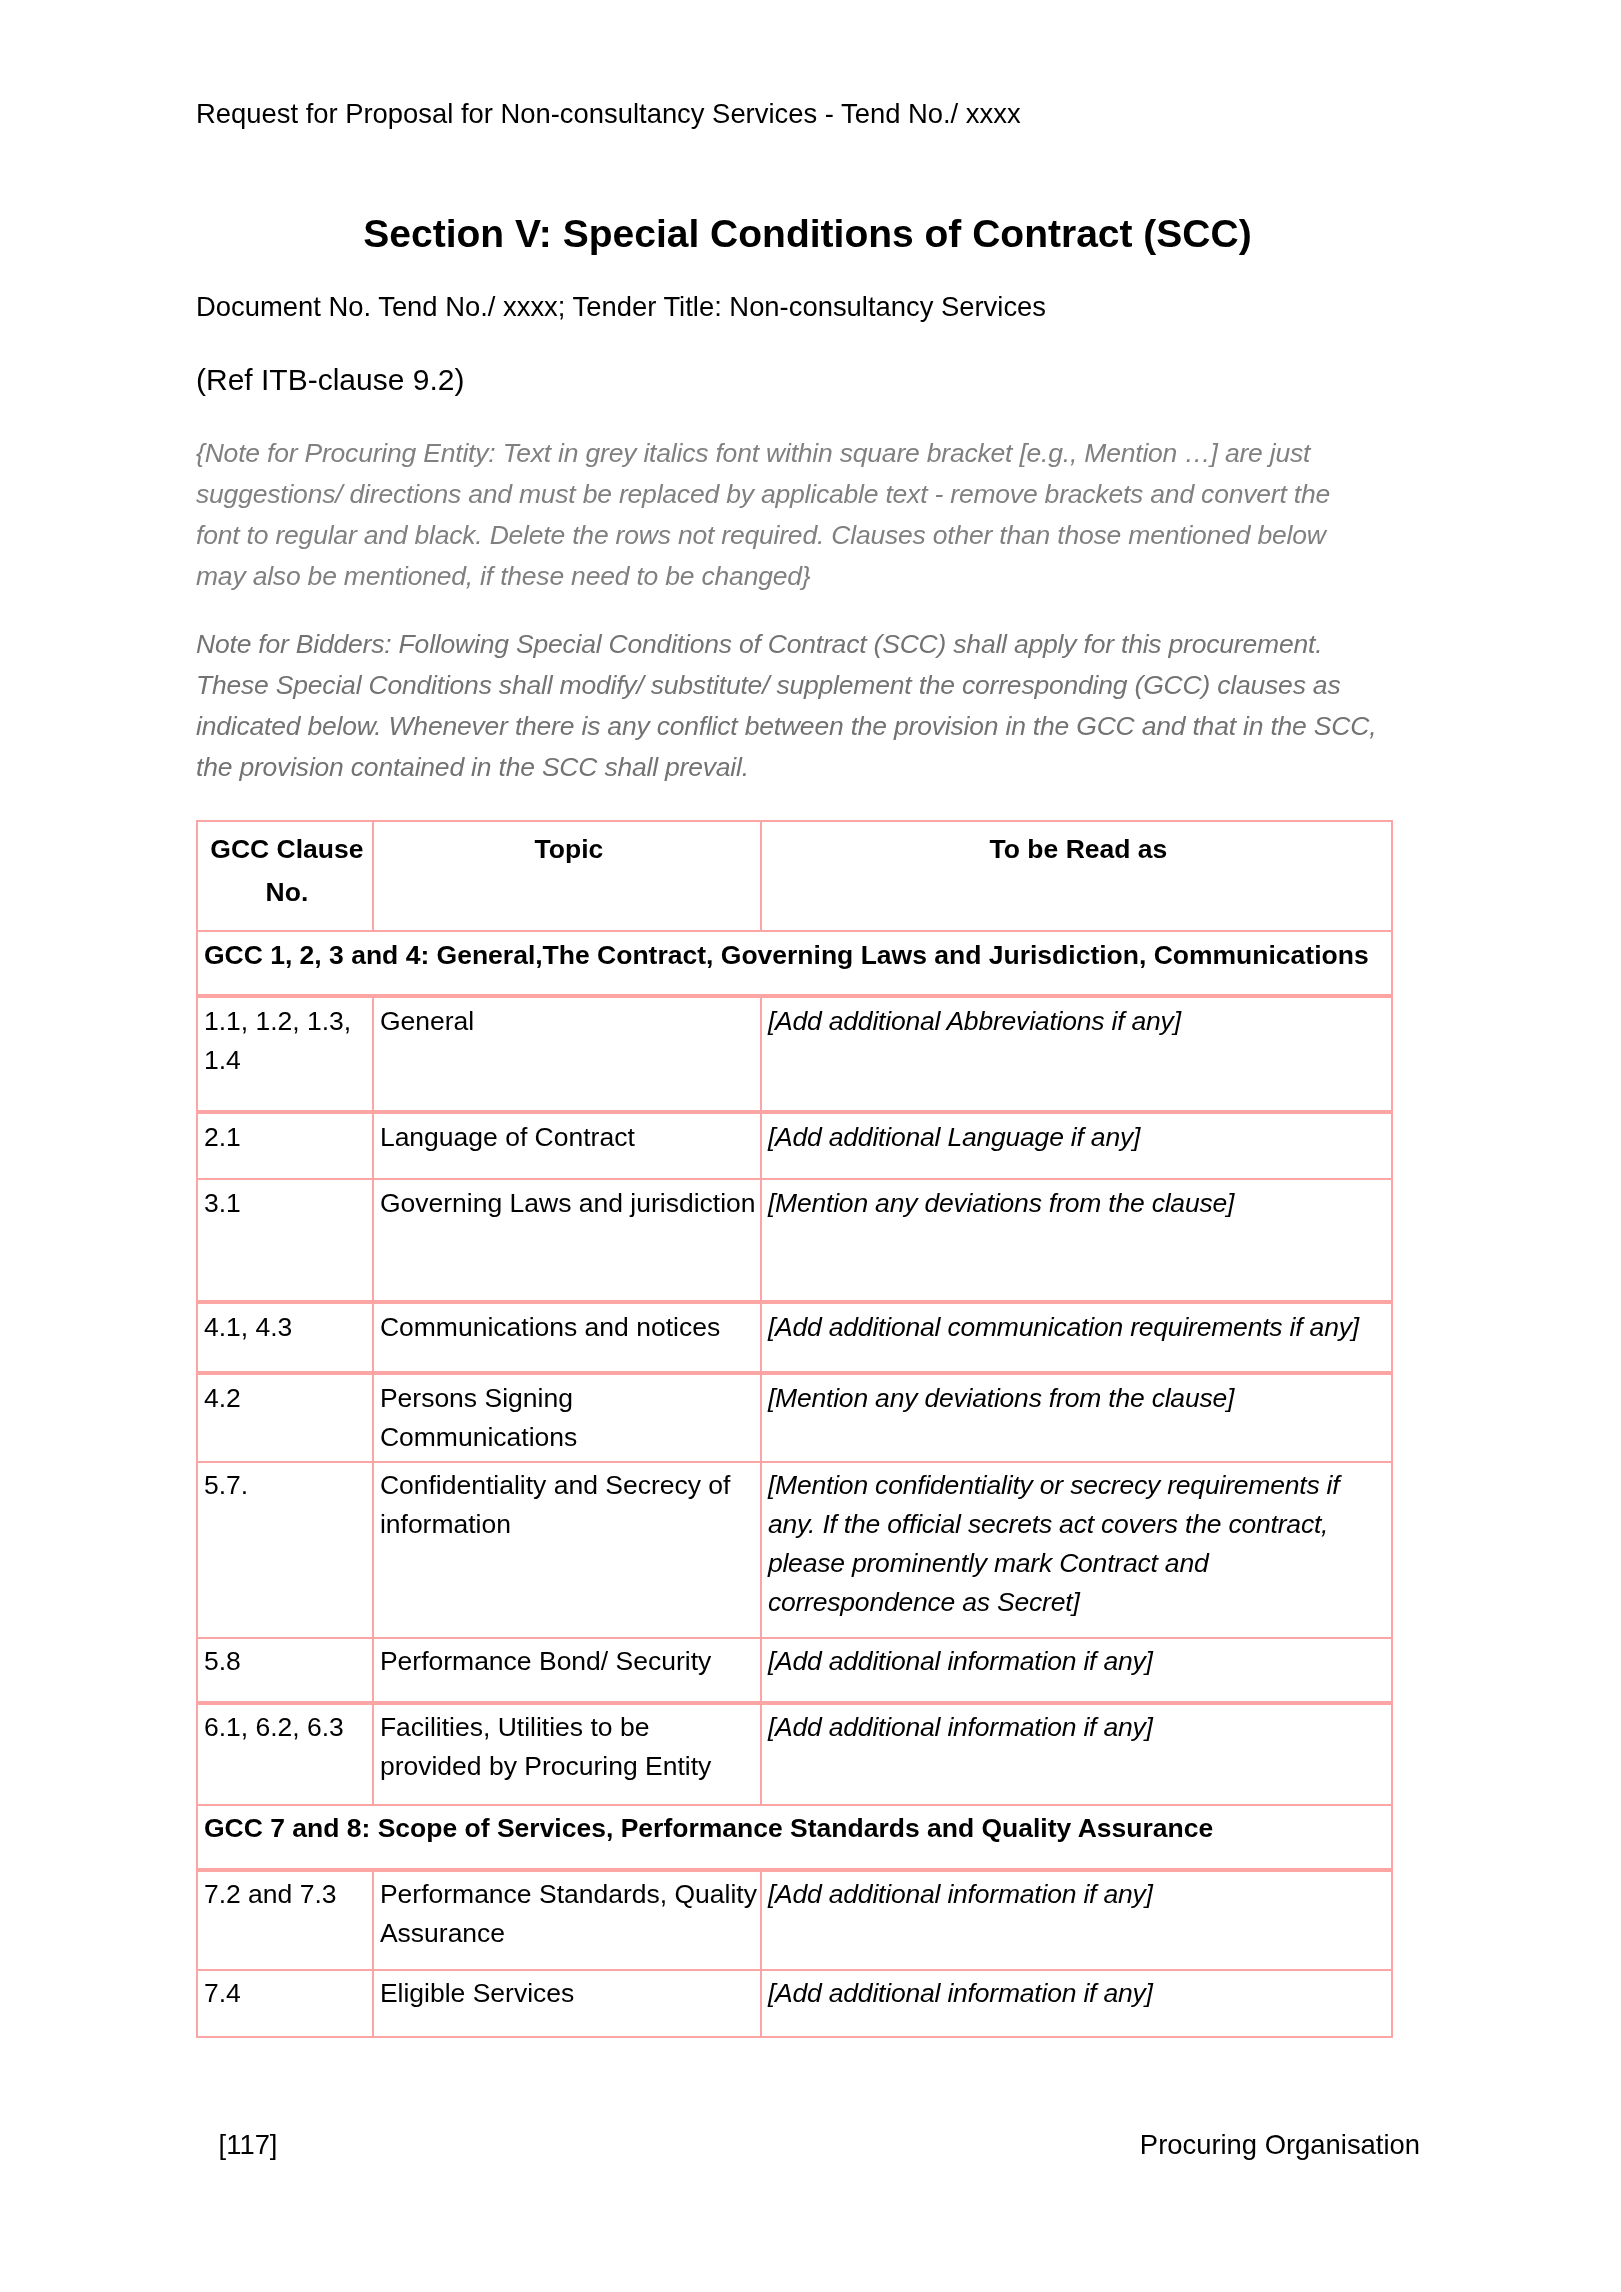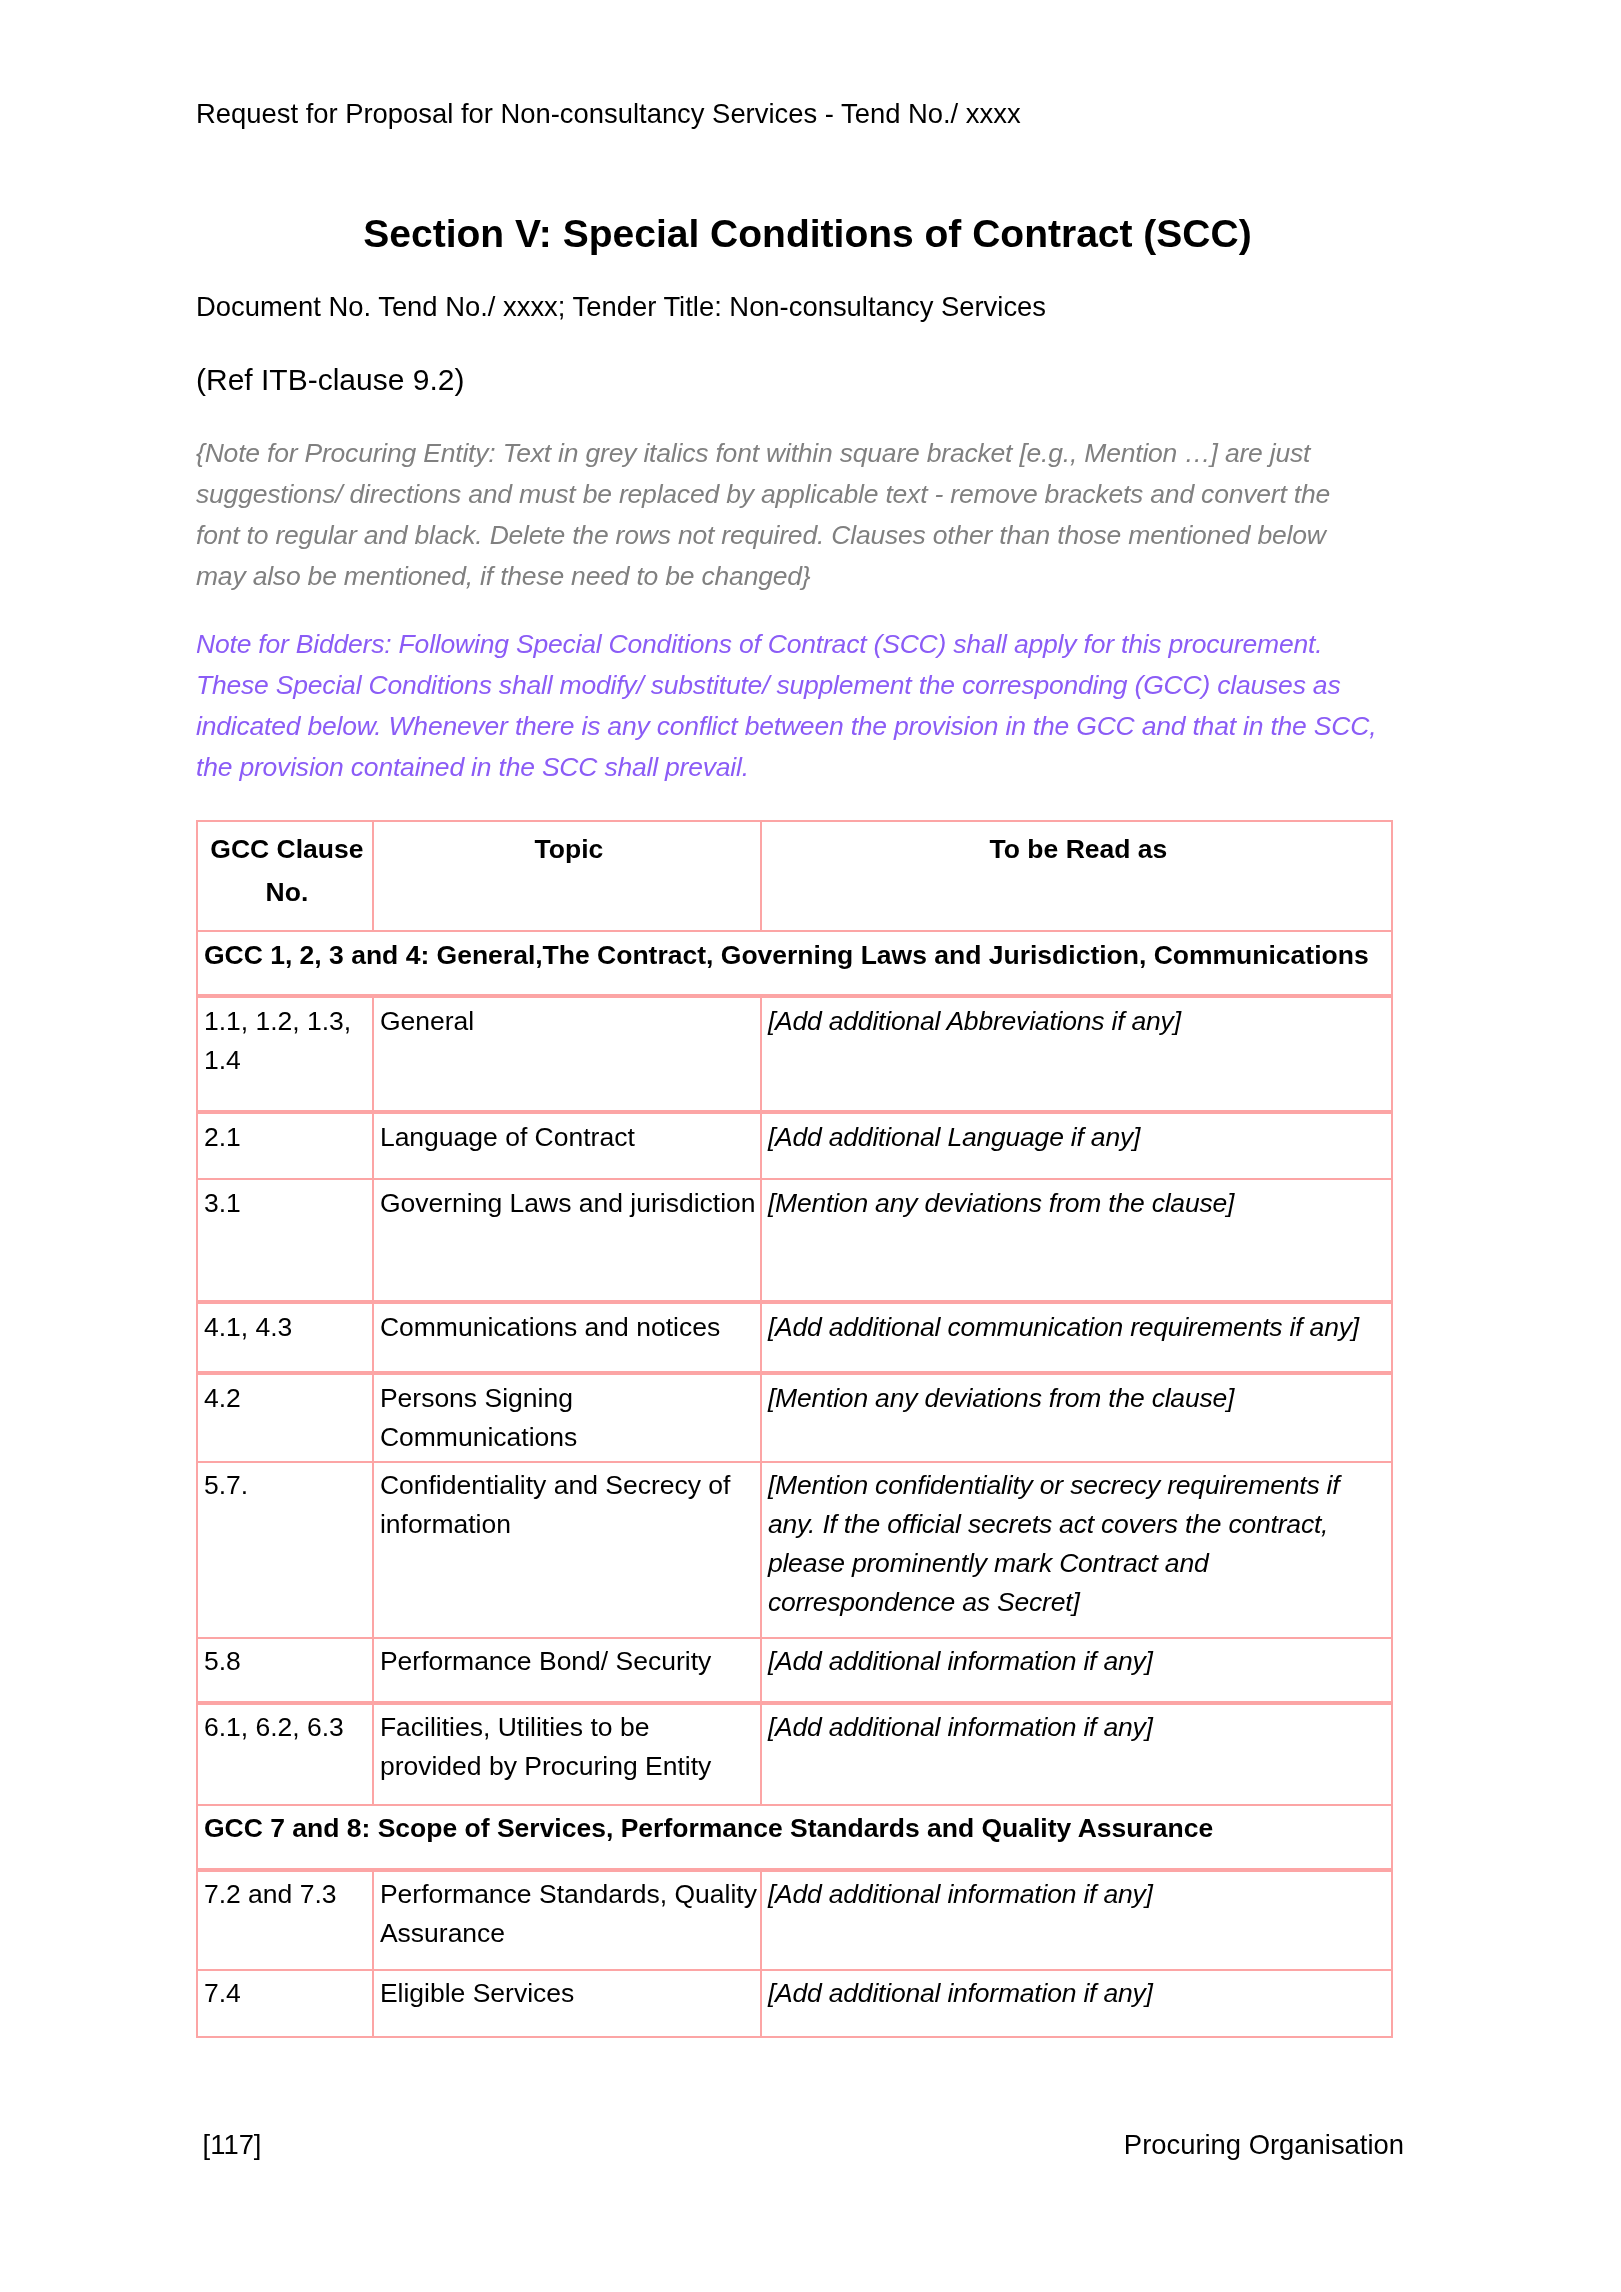--- a/index.html
+++ b/index.html
@@ -46,21 +46,21 @@
     color: #808080;
     line-height: 41px;
     white-space: pre;
     letter-spacing: -0.2px;
   }
   .note-bidders {
     position: absolute;
     left: 196px; top: 624px;
     font-size: 26.5px;
     font-style: italic;
-    color: #8b5cf6;
+    color: #737373;
     line-height: 41px;
     white-space: pre;
     letter-spacing: -0.2px;
   }
   table.scc {
     position: absolute;
     left: 196px; top: 820px;
     width: 1196px;
     border-collapse: collapse;
     table-layout: fixed;
@@ -90,21 +90,21 @@
   td.read-as-cell {
     font-style: italic;
     color: #000000;
     font-size: 25.5px;
     line-height: 37px;
     letter-spacing: -0.2px;
   }
   tr.thick > td { border-bottom-width: 4.9px; }
   .footer {
     position: absolute;
-    left: 181px; top: 2129px;
+    left: 197px; top: 2129px;
     width: 1223px;
     display: flex;
     justify-content: space-between;
     font-size: 27.4px;
   }
   .footer .pgnum { margin-left: 21.6px; }
 </style>
 </head>
 <body>
 

